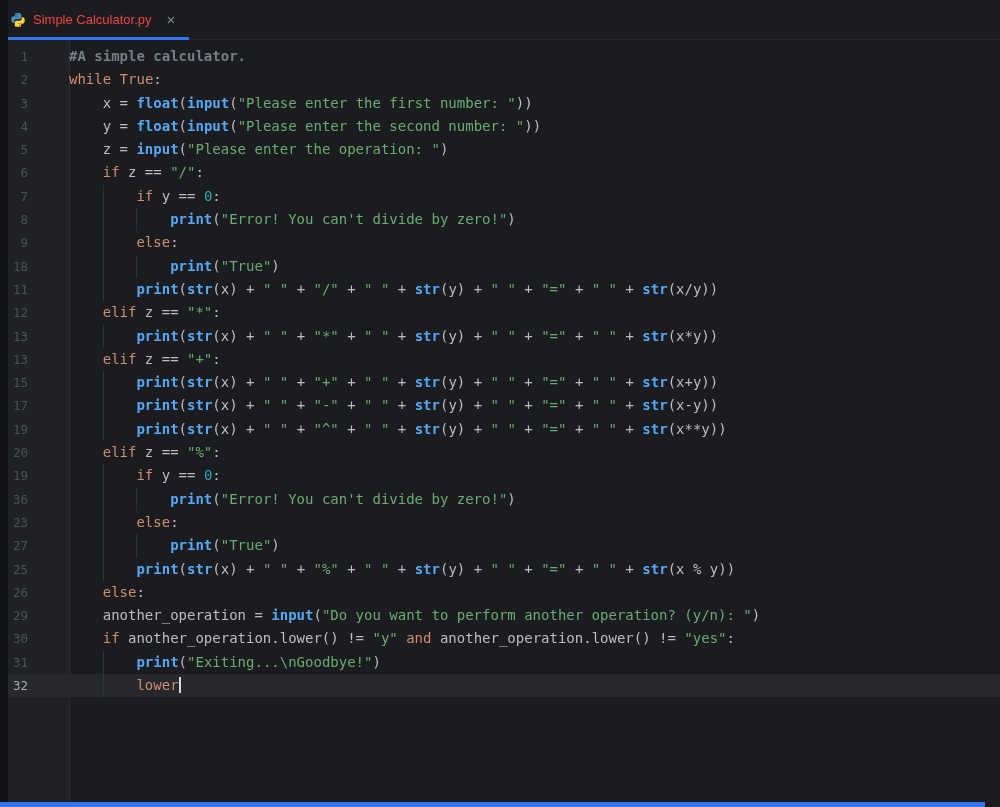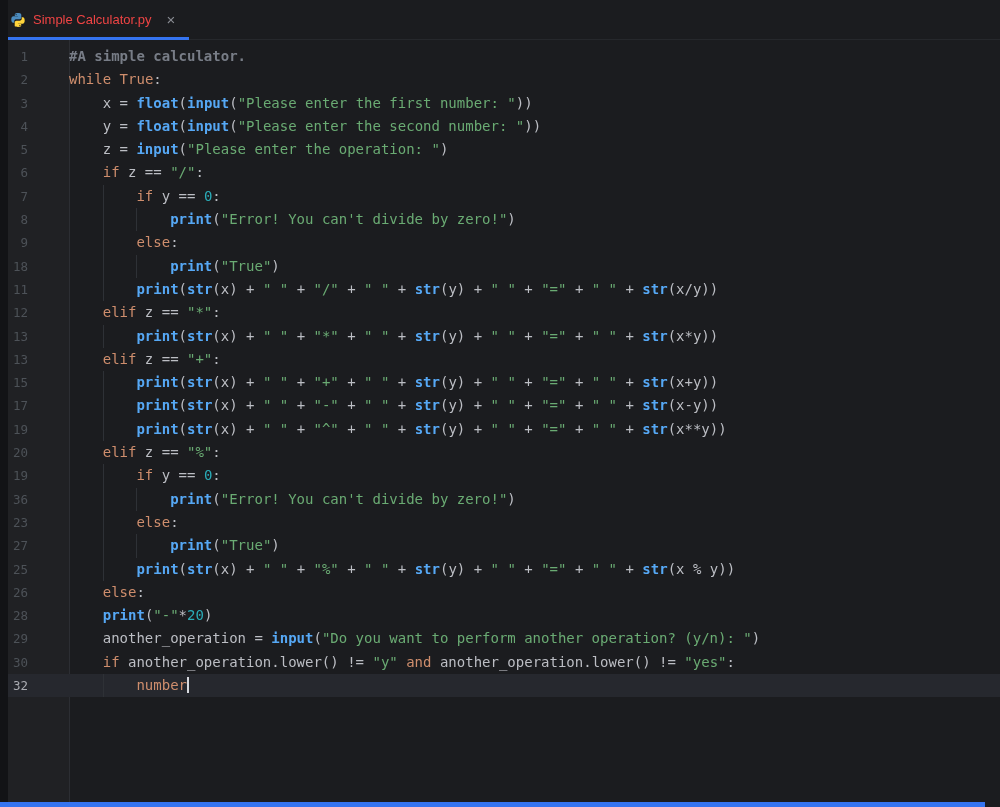--- a/index.html
+++ b/index.html
@@ -141,23 +141,23 @@
         <div class="line"><span class="gutter">15</span><span class="code"><span class="iu"></span><span class="iu ig"></span><span class="tk-function">print</span><span class="tk-plain">(</span><span class="tk-function">str</span><span class="tk-plain">(x) + </span><span class="tk-string">" "</span><span class="tk-plain"> + </span><span class="tk-string">"+"</span><span class="tk-plain"> + </span><span class="tk-string">" "</span><span class="tk-plain"> + </span><span class="tk-function">str</span><span class="tk-plain">(y) + </span><span class="tk-string">" "</span><span class="tk-plain"> + </span><span class="tk-string">"="</span><span class="tk-plain"> + </span><span class="tk-string">" "</span><span class="tk-plain"> + </span><span class="tk-function">str</span><span class="tk-plain">(x+y))</span></span></div>
         <div class="line"><span class="gutter">17</span><span class="code"><span class="iu"></span><span class="iu ig"></span><span class="tk-function">print</span><span class="tk-plain">(</span><span class="tk-function">str</span><span class="tk-plain">(x) + </span><span class="tk-string">" "</span><span class="tk-plain"> + </span><span class="tk-string">"-"</span><span class="tk-plain"> + </span><span class="tk-string">" "</span><span class="tk-plain"> + </span><span class="tk-function">str</span><span class="tk-plain">(y) + </span><span class="tk-string">" "</span><span class="tk-plain"> + </span><span class="tk-string">"="</span><span class="tk-plain"> + </span><span class="tk-string">" "</span><span class="tk-plain"> + </span><span class="tk-function">str</span><span class="tk-plain">(x-y))</span></span></div>
         <div class="line"><span class="gutter">19</span><span class="code"><span class="iu"></span><span class="iu ig"></span><span class="tk-function">print</span><span class="tk-plain">(</span><span class="tk-function">str</span><span class="tk-plain">(x) + </span><span class="tk-string">" "</span><span class="tk-plain"> + </span><span class="tk-string">"^"</span><span class="tk-plain"> + </span><span class="tk-string">" "</span><span class="tk-plain"> + </span><span class="tk-function">str</span><span class="tk-plain">(y) + </span><span class="tk-string">" "</span><span class="tk-plain"> + </span><span class="tk-string">"="</span><span class="tk-plain"> + </span><span class="tk-string">" "</span><span class="tk-plain"> + </span><span class="tk-function">str</span><span class="tk-plain">(x**y))</span></span></div>
         <div class="line"><span class="gutter">20</span><span class="code"><span class="iu"></span><span class="tk-keyword">elif</span><span class="tk-plain"> z == </span><span class="tk-string">"%"</span><span class="tk-plain">:</span></span></div>
         <div class="line"><span class="gutter">19</span><span class="code"><span class="iu"></span><span class="iu ig"></span><span class="tk-keyword">if</span><span class="tk-plain"> y == </span><span class="tk-number">0</span><span class="tk-plain">:</span></span></div>
         <div class="line"><span class="gutter">36</span><span class="code"><span class="iu"></span><span class="iu ig"></span><span class="iu ig"></span><span class="tk-function">print</span><span class="tk-plain">(</span><span class="tk-string">"Error! You can't divide by zero!"</span><span class="tk-plain">)</span></span></div>
         <div class="line"><span class="gutter">23</span><span class="code"><span class="iu"></span><span class="iu ig"></span><span class="tk-keyword">else</span><span class="tk-plain">:</span></span></div>
         <div class="line"><span class="gutter">27</span><span class="code"><span class="iu"></span><span class="iu ig"></span><span class="iu ig"></span><span class="tk-function">print</span><span class="tk-plain">(</span><span class="tk-string">"True"</span><span class="tk-plain">)</span></span></div>
         <div class="line"><span class="gutter">25</span><span class="code"><span class="iu"></span><span class="iu ig"></span><span class="tk-function">print</span><span class="tk-plain">(</span><span class="tk-function">str</span><span class="tk-plain">(x) + </span><span class="tk-string">" "</span><span class="tk-plain"> + </span><span class="tk-string">"%"</span><span class="tk-plain"> + </span><span class="tk-string">" "</span><span class="tk-plain"> + </span><span class="tk-function">str</span><span class="tk-plain">(y) + </span><span class="tk-string">" "</span><span class="tk-plain"> + </span><span class="tk-string">"="</span><span class="tk-plain"> + </span><span class="tk-string">" "</span><span class="tk-plain"> + </span><span class="tk-function">str</span><span class="tk-plain">(x % y))</span></span></div>
         <div class="line"><span class="gutter">26</span><span class="code"><span class="iu"></span><span class="tk-keyword">else</span><span class="tk-plain">:</span></span></div>
-        <div class="line"><span class="gutter">28</span><span class="code"><span class="iu"></span><span class="tk-function">print</span><span class="tk-plain">(</span><span class="tk-string">"-"</span><span class="tk-plain">*</span><span class="tk-number">20</span><span class="tk-plain">)</span></span></div>
         <div class="line"><span class="gutter">29</span><span class="code"><span class="iu"></span><span class="tk-plain">another_operation = </span><span class="tk-function">input</span><span class="tk-plain">(</span><span class="tk-string">"Do you want to perform another operation? (y/n): "</span><span class="tk-plain">)</span></span></div>
         <div class="line"><span class="gutter">30</span><span class="code"><span class="iu"></span><span class="tk-keyword">if</span><span class="tk-plain"> another_operation.lower() != </span><span class="tk-string">"y"</span><span class="tk-plain"> </span><span class="tk-keyword">and</span><span class="tk-plain"> another_operation.lower() != </span><span class="tk-string">"yes"</span><span class="tk-plain">:</span></span></div>
-        <div class="line caret-row"><span class="gutter">32</span><span class="code"><span class="iu"></span><span class="iu ig"></span><span class="tk-keyword">number</span><span class="caret"></span></span></div>
+        <div class="line"><span class="gutter">31</span><span class="code"><span class="iu"></span><span class="iu ig"></span><span class="tk-function">print</span><span class="tk-plain">(</span><span class="tk-string">"Exiting...\nGoodbye!"</span><span class="tk-plain">)</span></span></div>
+        <div class="line caret-row"><span class="gutter">32</span><span class="code"><span class="iu"></span><span class="iu ig"></span><span class="tk-keyword">lower</span><span class="caret"></span></span></div>
       </div>
   </div>
 
   <div class="left-edge"></div>
   <div class="bottom-bar"></div>
 
 </div>
 
 </body></html>

